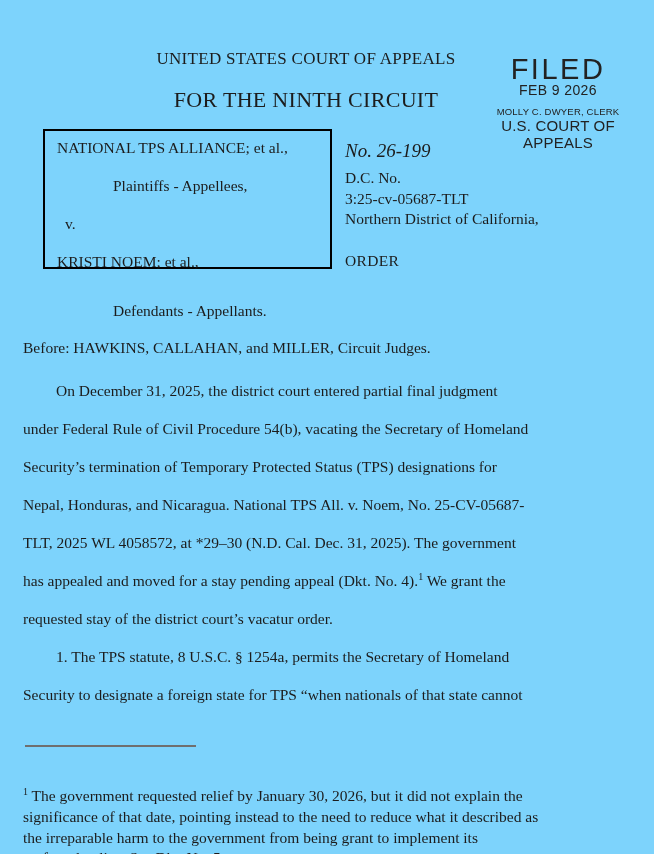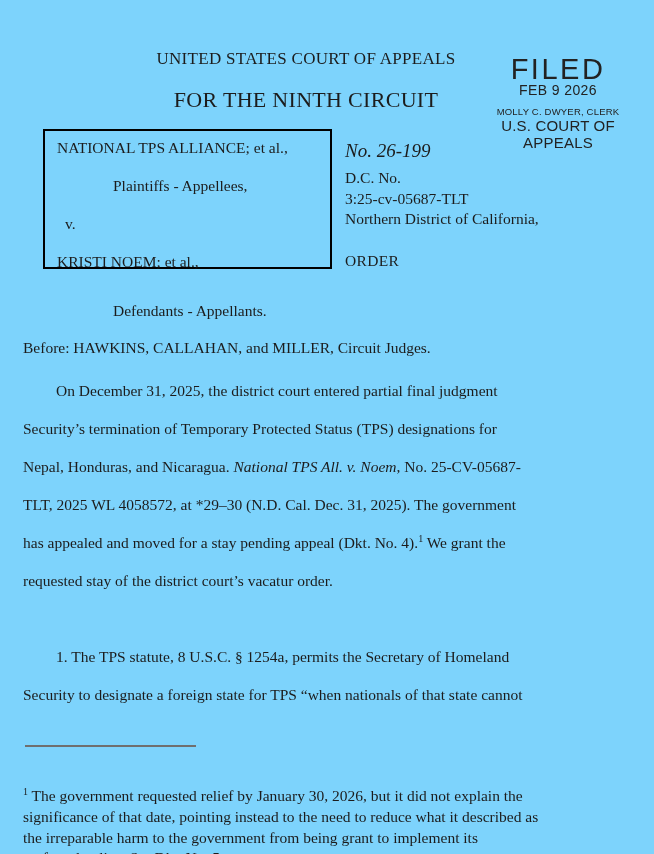--- a/index.html
+++ b/index.html
@@ -37,21 +37,21 @@
   .case-no{top:140px;left:345px;font-size:19px;font-style:italic;}
   .dc-block{top:168px;left:345px;font-size:15.5px;line-height:20.5px;font-family:Liberation Serif, serif;}
   .order-label{top:252px;left:345px;font-size:15.5px;letter-spacing:.3px;}
   
   .panel{top:339px;left:23px;width:610px;font-size:15.5px;}
   .para{left:23px;width:614px;font-size:15.5px;}
   .p1{top:372px;}
   .p2{top:638px;}
   .ln{height:38px;line-height:38px;white-space:nowrap;}
   .ln.indent{text-indent:33px;}
-  .it{font-style:italic;}
+  .it{}
   sup.fn{font-size:10px;vertical-align:6px;line-height:0;}
   
   .fn-rule{top:745px;left:25px;width:171px;height:2px;background:#6f6f6f;}
   .footnote{top:753px;left:23px;width:600px;font-size:15.5px;line-height:20.8px;margin-top:33px;}
   .footnote .fln{white-space:nowrap;}
 </style>
 </head>
 <body>
 
 <div class="page">
@@ -79,20 +79,21 @@
     <div>D.C. No.</div>
     <div>3:25-cv-05687-TLT</div>
     <div>Northern District of California,</div>
   </div>
   <div class="abs order-label">ORDER</div>
 
   <div class="abs panel">Before: HAWKINS, CALLAHAN, and MILLER, Circuit Judges.</div>
 
   <div class="abs para p1">
     <div class="ln indent">On December 31, 2025, the district court entered partial final judgment</div>
+    <div class="ln">under Federal Rule of Civil Procedure 54(b), vacating the Secretary of Homeland</div>
     <div class="ln">Security’s termination of Temporary Protected Status (TPS) designations for</div>
     <div class="ln"><span>Nepal, Honduras, and Nicaragua. </span><span class="it">National TPS All. v. Noem</span><span>, No. 25-CV-05687-</span></div>
     <div class="ln">TLT, 2025 WL 4058572, at *29–30 (N.D. Cal. Dec. 31, 2025). The government</div>
     <div class="ln"><span>has appealed and moved for a stay pending appeal (Dkt. No. 4).</span><sup class="fn">1</sup><span> We grant the</span></div>
     <div class="ln">requested stay of the district court’s vacatur order.</div>
   </div>
 
   <div class="abs para p2">
     <div class="ln indent">1. The TPS statute, 8 U.S.C. § 1254a, permits the Secretary of Homeland</div>
     <div class="ln">Security to designate a foreign state for TPS “when nationals of that state cannot</div>

